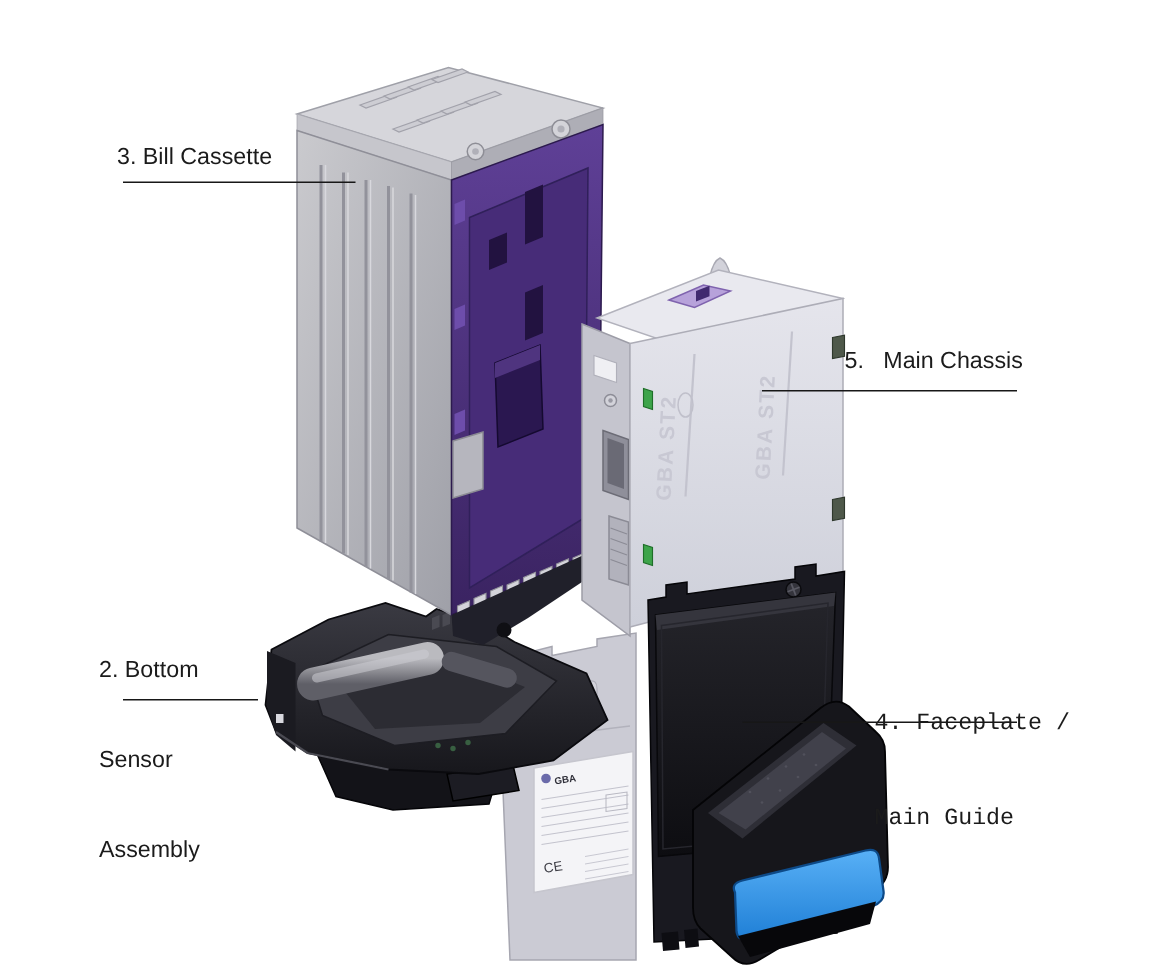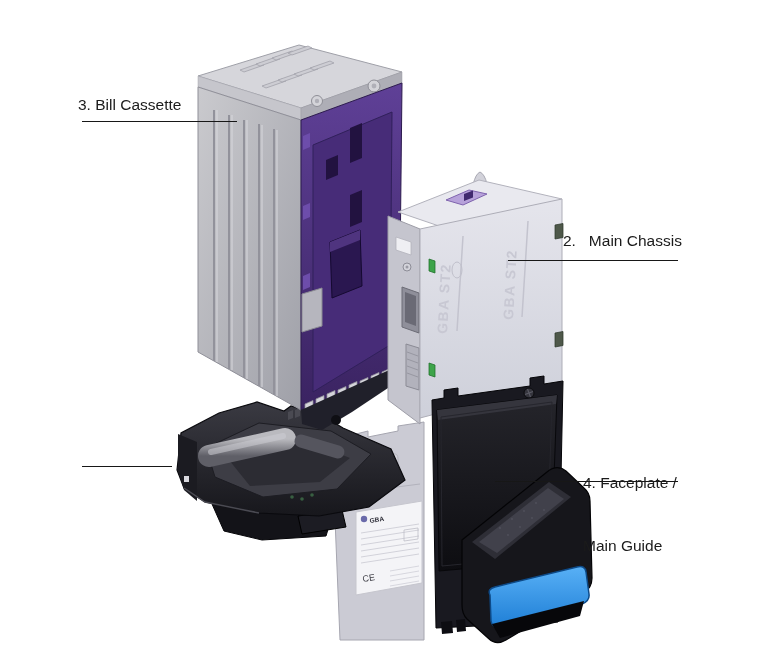--- a/index.html
+++ b/index.html
@@ -5,21 +5,21 @@
   html,body{margin:0;padding:0;background:#ffffff;}
   .stage{
     position:relative;width:778px;height:645px;background:#ffffff;
     font-family:"Liberation Sans",sans-serif;overflow:hidden;
   }
   .stage svg{position:absolute;left:0;top:0;}
   .lbl{
     position:absolute;color:#1b1b1b;font-size:15.5px;line-height:20px;
     white-space:pre;z-index:5;
   }
-  .lbl.two{line-height:21px;}
+  .lbl.two{line-height:21px;font-family:Liberation Mono, monospace;}
   .leader{
     position:absolute;height:1.4px;background:#171717;z-index:4;
   }
 </style>
 </head>
 <body>
 
 <div class="stage">
 
   <svg width="778" height="645" viewBox="0 0 778 645">
@@ -244,23 +244,28 @@
       <path d="M490,595 Q487,589 495,587 L577,567 Q585,565 586,572 L589,594 Q590,601 582,604 L500,626 Q492,628 491,621 Z" fill="url(#gradBlue)" stroke="#0d4a88" stroke-width="1.5"></path>
       <path d="M492,624 L584,601 L580,616 L500,638 Z" fill="#07070a"></path>
       <path d="M441,622 l11,-1 l1,12 l-11,1 z" fill="#0d0d12"></path>
       <path d="M456,620 l9,-1 l1,12 l-9,1 z" fill="#0d0d12"></path>
     </g>
   </svg>
 
   <div class="lbl" style="left:78px;top:95px;text-align:right;">3. Bill Cassette</div>
   <div class="leader" style="left:82px;top:121px;width:155px;"></div>
 
-  <div class="lbl" style="left:563px;top:231px;">2.   Main Chassis</div>
+  <div class="lbl" style="left:563px;top:231px;">5.   Main Chassis</div>
   <div class="leader" style="left:508px;top:260px;width:170px;"></div>
 
+  <div class="lbl" style="left:66px;top:397px;">
+    <div>2. Bottom</div>
+    <div>Sensor</div>
+    <div>Assembly</div>
+  </div>
   <div class="leader" style="left:82px;top:466px;width:90px;"></div>
 
   <div class="lbl two" style="left:583px;top:430px;">
     <div>4. Faceplate /</div>
     <div>Main Guide</div>
   </div>
   <div class="leader" style="left:495px;top:481px;width:183px;"></div>
 
 </div>
 

